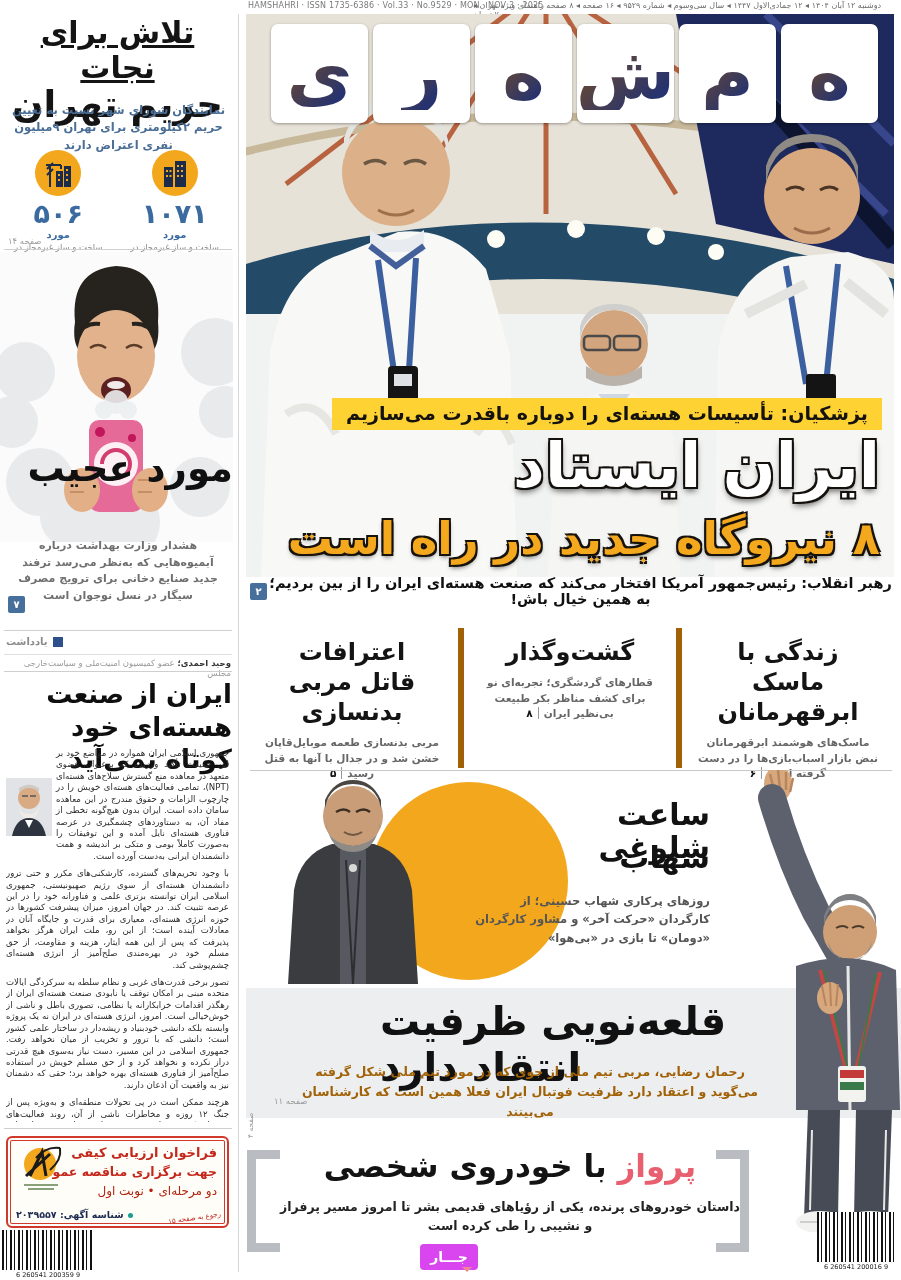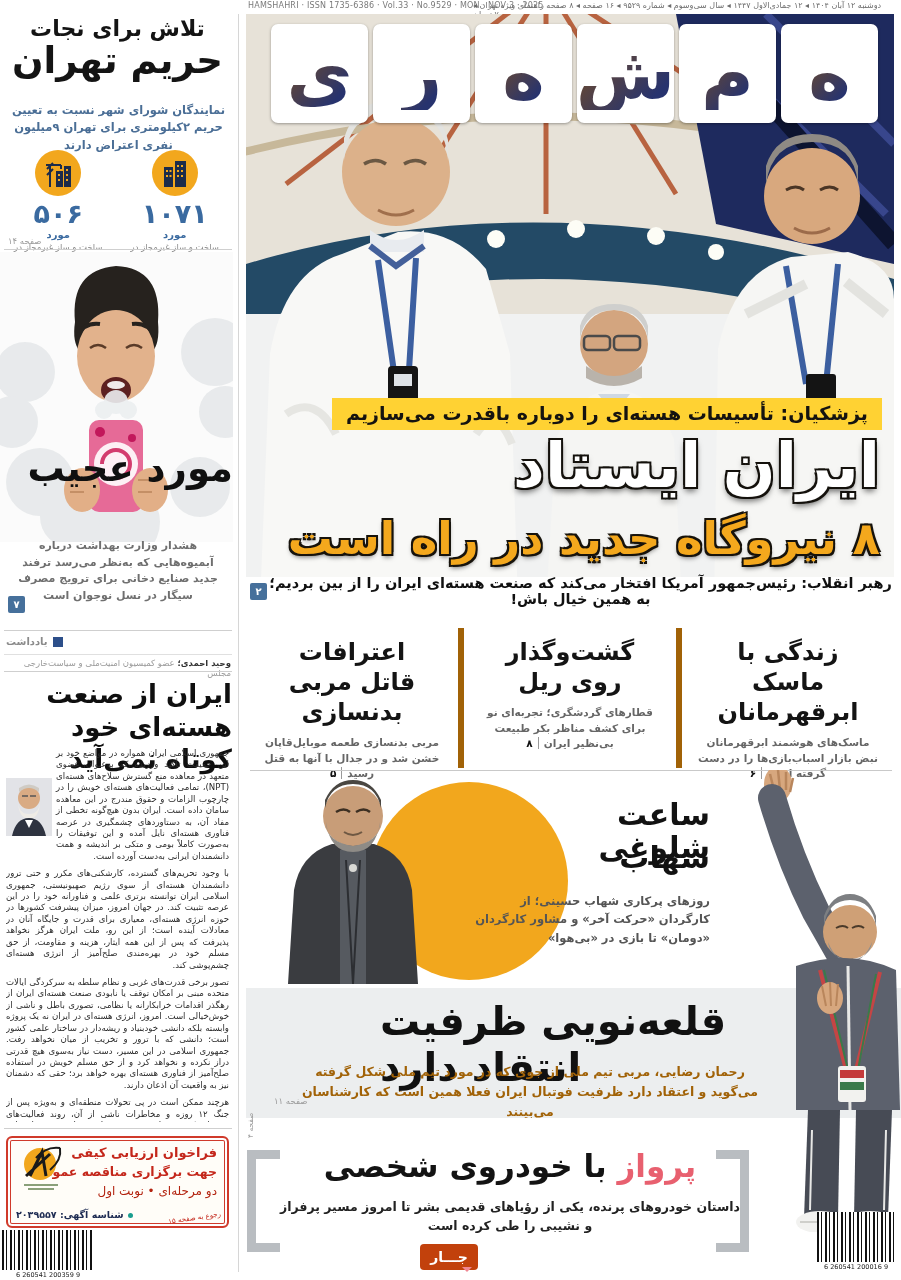--- a/index.html
+++ b/index.html
@@ -5,21 +5,21 @@
   html,body{margin:0;padding:0;background:#888;}
   .page{position:relative;width:901px;height:1280px;margin:0 auto;background:#fff;
         font-family:"DejaVu Sans",sans-serif;overflow:hidden;direction:rtl;}
   .abs{position:absolute;}
   
   .hdr-left{left:248px;top:1px;width:300px;font-size:8px;color:#7a7a7a;direction:ltr;text-align:left;letter-spacing:.2px;}
   .hdr-right{right:8px;top:1px;width:420px;font-size:8px;color:#6d6d6d;text-align:left;}
   
   .side-divider{left:238px;top:14px;width:1px;height:1258px;background:#d6d6d6;}
   .a1-title{right:668px;left:2px;top:16px;text-align:center;font-weight:bold;color:#141414;}
-  .a1-title .l1{font-size:22px;line-height:1.15;}
+  .a1-title .l1{font-size:30px;line-height:1.15;text-decoration:underline;}
   .a1-title .l2{font-size:37px;line-height:1.1;}
   .a1-sub{left:6px;top:102px;width:225px;text-align:center;font-size:11.5px;line-height:1.5;color:#4a6e96;font-weight:bold;}
   .stats{left:0;top:150px;width:233px;display:flex;flex-direction:row;}
   .stat{width:50%;text-align:center;}
   .stat .circ{width:46px;height:46px;border-radius:50%;background:#f2a71d;margin:0 auto;display:flex;align-items:center;justify-content:center;}
   .stat .num{font-size:27px;font-weight:bold;color:#3a6aa0;line-height:1.1;margin-top:3px;}
   .stat .unit{font-size:10px;font-weight:bold;color:#3a6aa0;}
   .stat .cap{font-size:8.5px;color:#8a8a8a;line-height:1.35;margin-top:2px;padding:0 8px;}
   .pageref{font-size:8.5px;color:#9a9a9a;}
   .a1-pageref{left:8px;top:236px;}
@@ -95,21 +95,21 @@
   .coach{left:700px;top:770px;width:201px;height:462px;}
   
   .bracket{width:24px;height:84px;}
   .br-right{right:152px;top:1150px;border-right:9px solid #b9bdc1;border-top:9px solid #b9bdc1;border-bottom:9px solid #b9bdc1;}
   .br-left{left:247px;top:1150px;border-left:9px solid #b9bdc1;border-top:9px solid #b9bdc1;border-bottom:9px solid #b9bdc1;}
   .fc-title{left:300px;top:1148px;width:420px;text-align:center;font-size:31px;font-weight:bold;color:#131313;}
   .fc-title .red{color:#e8606f;}
   .fc-sub{left:280px;top:1198px;width:460px;text-align:center;font-size:12.5px;color:#222;line-height:1.5;font-weight:bold;}
   .fc-pageref{left:246px;top:1138px;font-size:7.5px;color:#9a9a9a;transform:rotate(-90deg);transform-origin:left top;}
   
-  .jar{left:420px;top:1244px;width:58px;height:26px;background:#c2410c;border-radius:4px;display:flex;align-items:center;justify-content:center;color:#fff;font-weight:bold;font-size:14px;}
+  .jar{left:420px;top:1244px;width:58px;height:26px;background:#d946ef;border-radius:4px;display:flex;align-items:center;justify-content:center;color:#fff;font-weight:bold;font-size:14px;}
   .jar::after{content:"";position:absolute;right:6px;bottom:-7px;border:5px solid transparent;border-top-color:#f08794;}
 </style>
 </head>
 <body>
 
 <div class="page">
 
   <div class="abs hdr-left">HAMSHAHRI · ISSN 1735-6386 · Vol.33 · No.9529 · MON · NOV 3 · 2025</div>
   <div class="abs hdr-right">دوشنبه ۱۲ آبان ۱۴۰۴ ◂ ۱۲ جمادی‌الاول ۱۴۴۷ ◂ سال سی‌وسوم ◂ شماره ۹۵۲۹ ◂ ۱۶ صفحه ◂ ۸ صفحه راهنمای ویژه تهران ◂ ۷۰۰۰ تومان</div>
 
@@ -349,21 +349,20 @@
   </div>
 
   <div class="abs teasers">
     <div class="teaser">
       <div class="t1">زندگی با</div>
       <div class="t2">ماسک ابرقهرمانان</div>
       <div class="sub"><span>ماسک‌های هوشمند ابرقهرمانان نبض بازار اسباب‌بازی‌ها را در دست گرفته است</span><b class="pg">۶</b></div>
     </div>
     <div class="teaser">
       <div class="t1">گشت‌وگذار</div>
-      <div class="t2">روی ریل</div>
       <div class="sub"><span>قطارهای گردشگری؛ تجربه‌ای نو برای کشف مناظر بکر طبیعت بی‌نظیر ایران</span><b class="pg">۸</b></div>
     </div>
     <div class="teaser">
       <div class="t1">اعترافات</div>
       <div class="t2">قاتل مربی بدنسازی</div>
       <div class="sub"><span>مربی بدنسازی طعمه موبایل‌قاپان خشن شد و در جدال با آنها به قتل رسید</span><b class="pg">۵</b></div>
     </div>
   </div>
   <div class="abs teasers-rule"></div>
 

